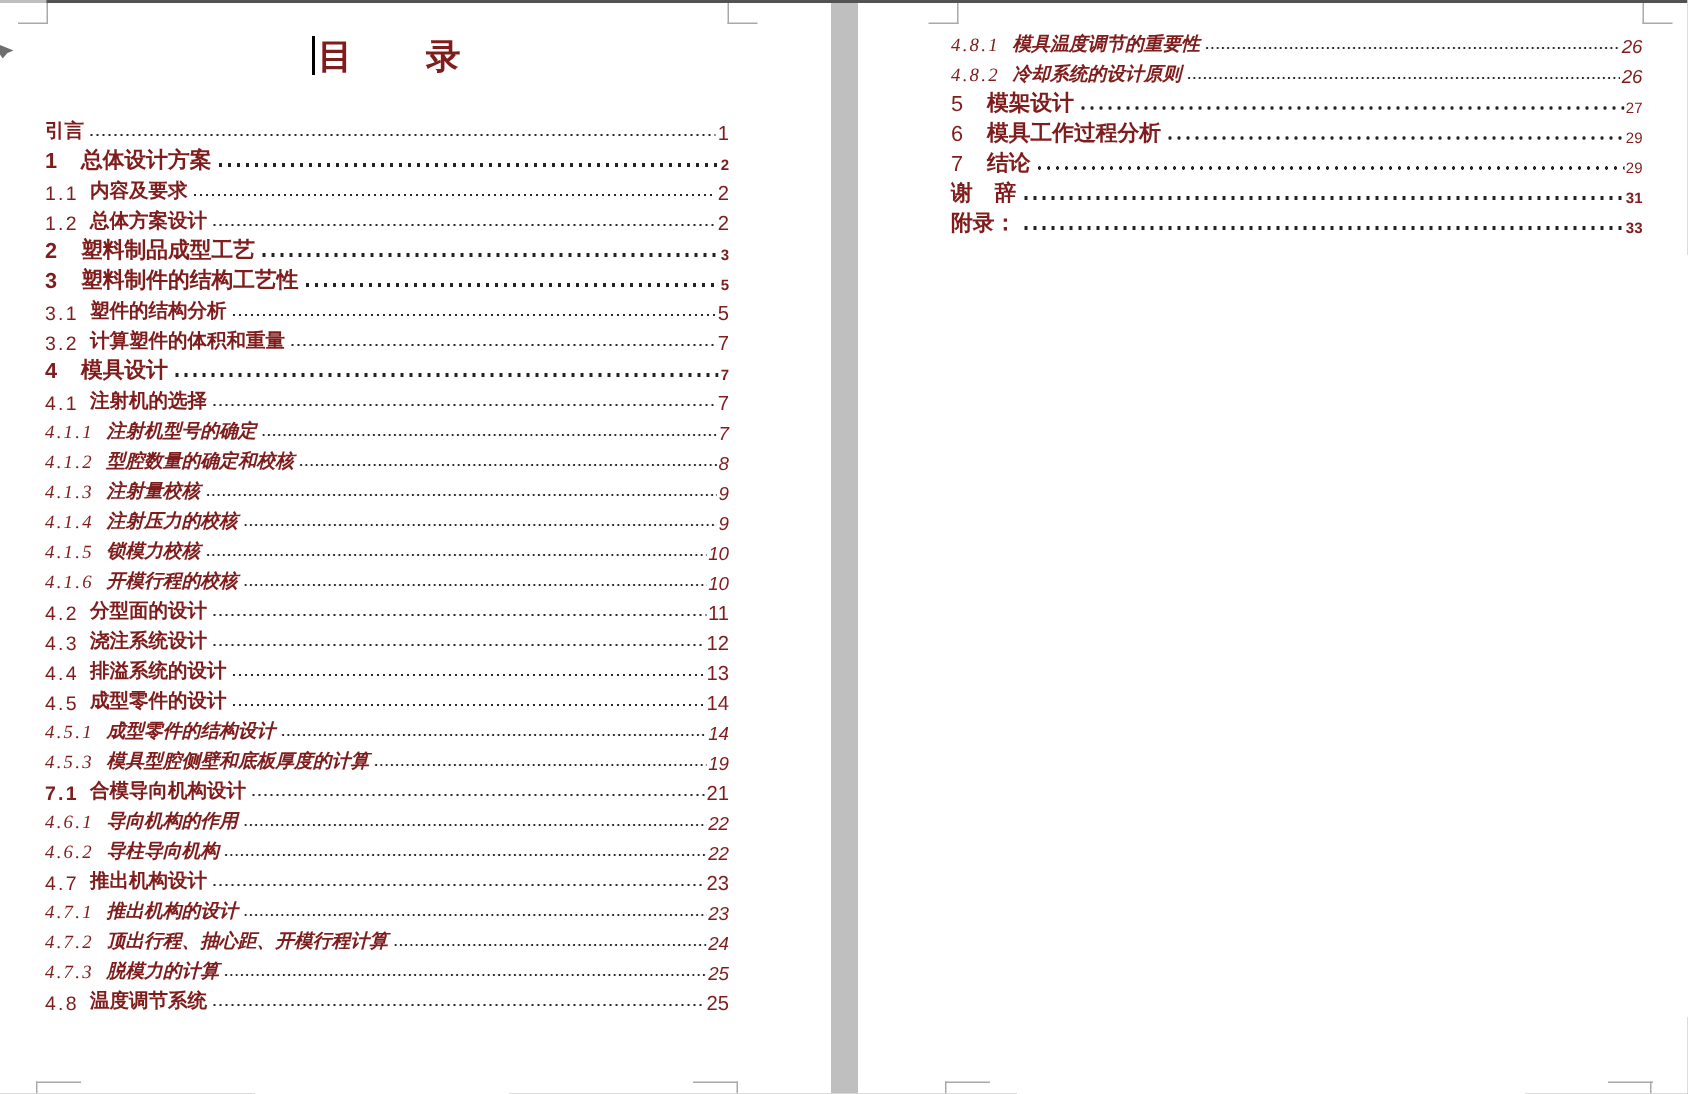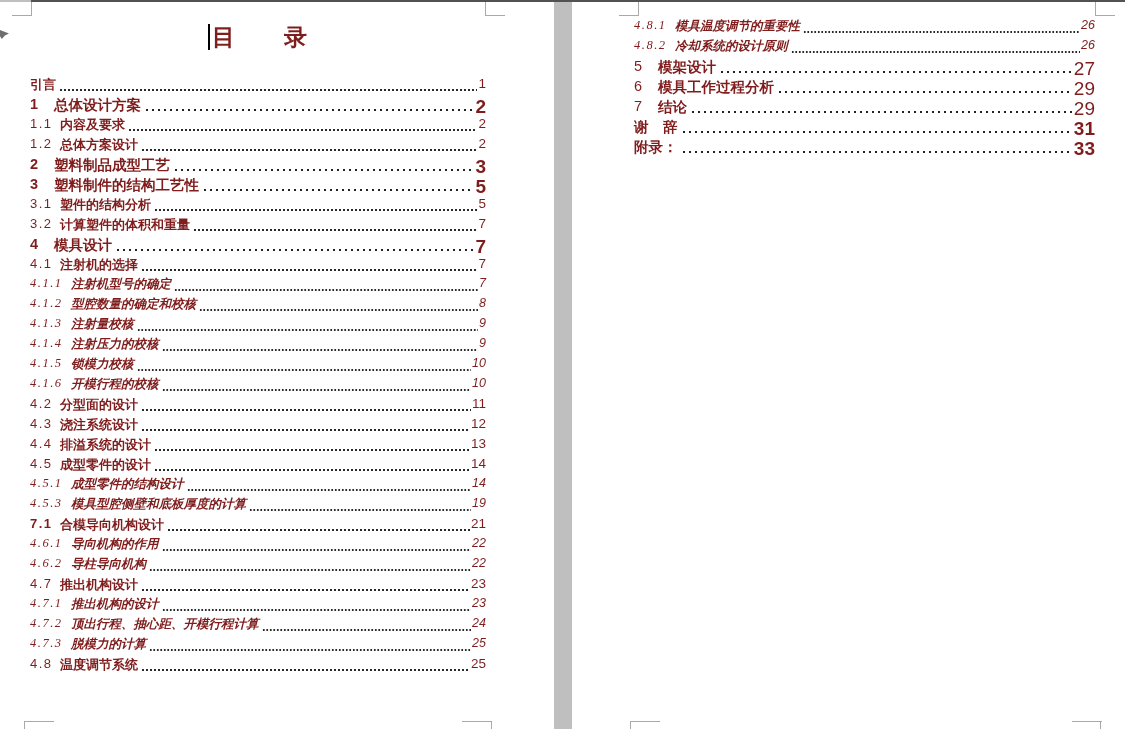--- a/index.html
+++ b/index.html
@@ -15,21 +15,21 @@
          clip-path:polygon(0 0,100% 40%,55% 60%,20% 100%,0 70%);z-index:6;}
   
   #title-row{position:absolute;left:30px;top:22px;width:456px;height:30px;
              display:flex;align-items:center;justify-content:center;z-index:2;}
   #caret{width:2px;height:26px;background:#000;margin-right:2px;}
   #toc-title{font-size:23px;font-weight:bold;letter-spacing:1px;white-space:pre;}
   
   .toc{position:absolute;z-index:2;}
   #left-toc{left:30px;top:76px;width:456px;}
   #right-toc{left:634px;top:18px;width:461px;}
-  .row{display:flex;align-items:flex-start;height:20px;white-space:nowrap;}
+  .row{display:flex;align-items:flex-end;height:20px;white-space:nowrap;}
   .num{flex:0 0 auto;}
   .label{flex:0 0 auto;font-weight:bold;}
   .leader{flex:1 1 auto;align-self:stretch;margin:0 1px 0 3px;
           background-repeat:repeat-x;background-position:0 calc(100% - 4px);}
   .pg{flex:0 0 auto;font-family:Liberation Sans, sans-serif;font-size:13.5px;}
   
   .h1{font-size:14.5px;font-weight:bold;}
   .h1 .num{min-width:24px;letter-spacing:1px;}
   .h1 .leader{background-image:radial-gradient(circle,#222 1.2px,transparent 1.35px);
               background-size:6px 4px;}
@@ -43,21 +43,21 @@
   .l2 .num,.l2b .num{min-width:26px;letter-spacing:1.5px;margin-right:4px;}
   .l2 .leader,.l2b .leader{background-image:radial-gradient(circle,#2a2a2a .9px,transparent 1.05px);
               background-size:4px 4px;}
   .l2b .num{font-weight:bold;}
   
   .l3{font-size:12.5px;font-style:italic;font-family:"Liberation Serif",serif;}
   .l3 .num{min-width:38px;letter-spacing:1.5px;margin-right:3px;}
   .l3 .leader{background-image:radial-gradient(circle,#2a2a2a .8px,transparent .95px);
               background-size:3.5px 4px;}
   .l3 .pg{font-size:12.5px;}
-  .h1 .pg,.h1n .pg{font-size:19px;}
+  .h1 .pg,.h1n .pg{font-size:10px;}
 </style>
 </head>
 <body>
 
 <div id="stage">
 
   <div class="page" id="page-left"></div>
   <div class="page" id="page-right"></div>
 
   <div id="top-border"></div>

